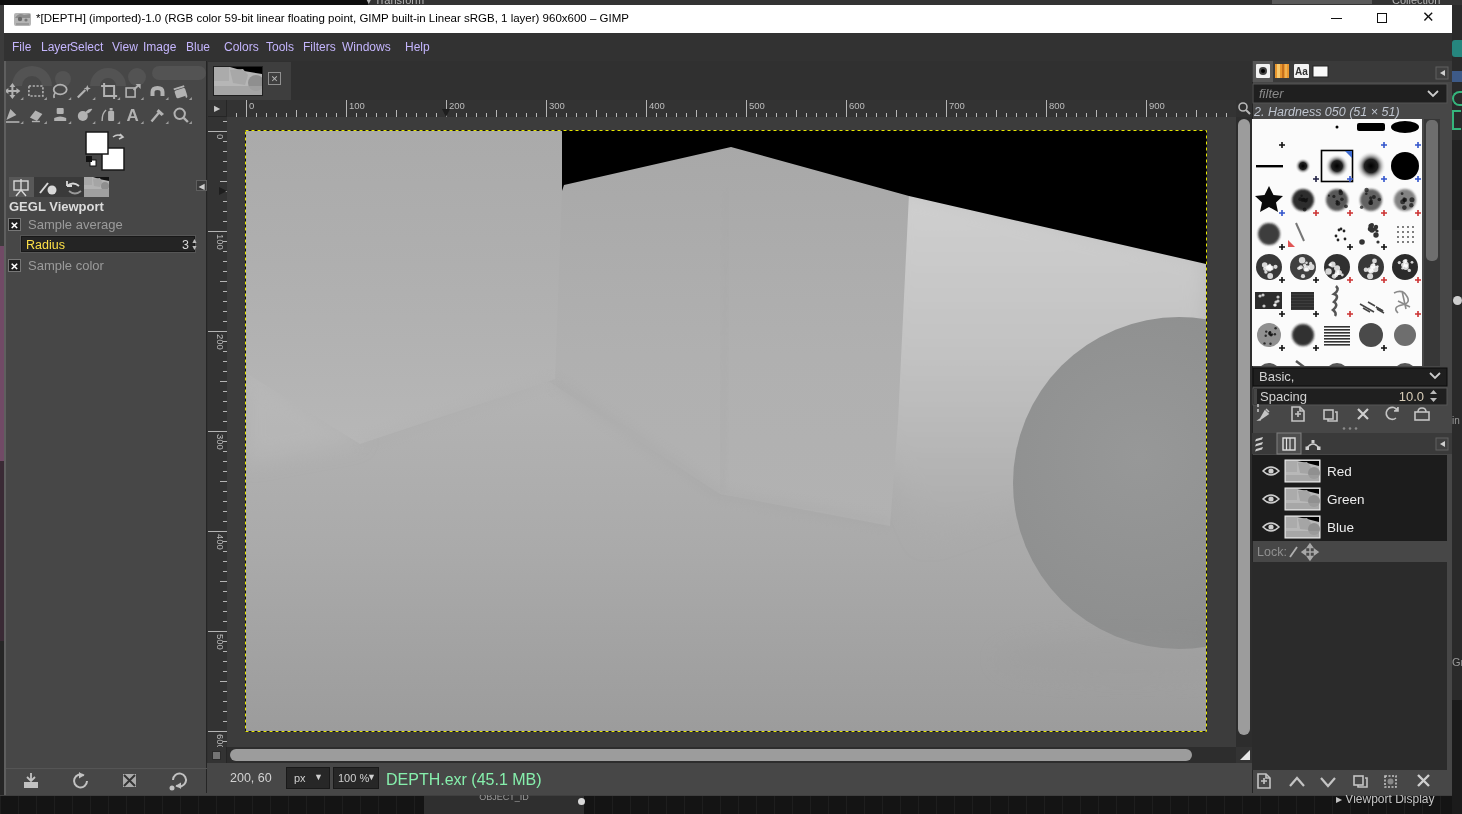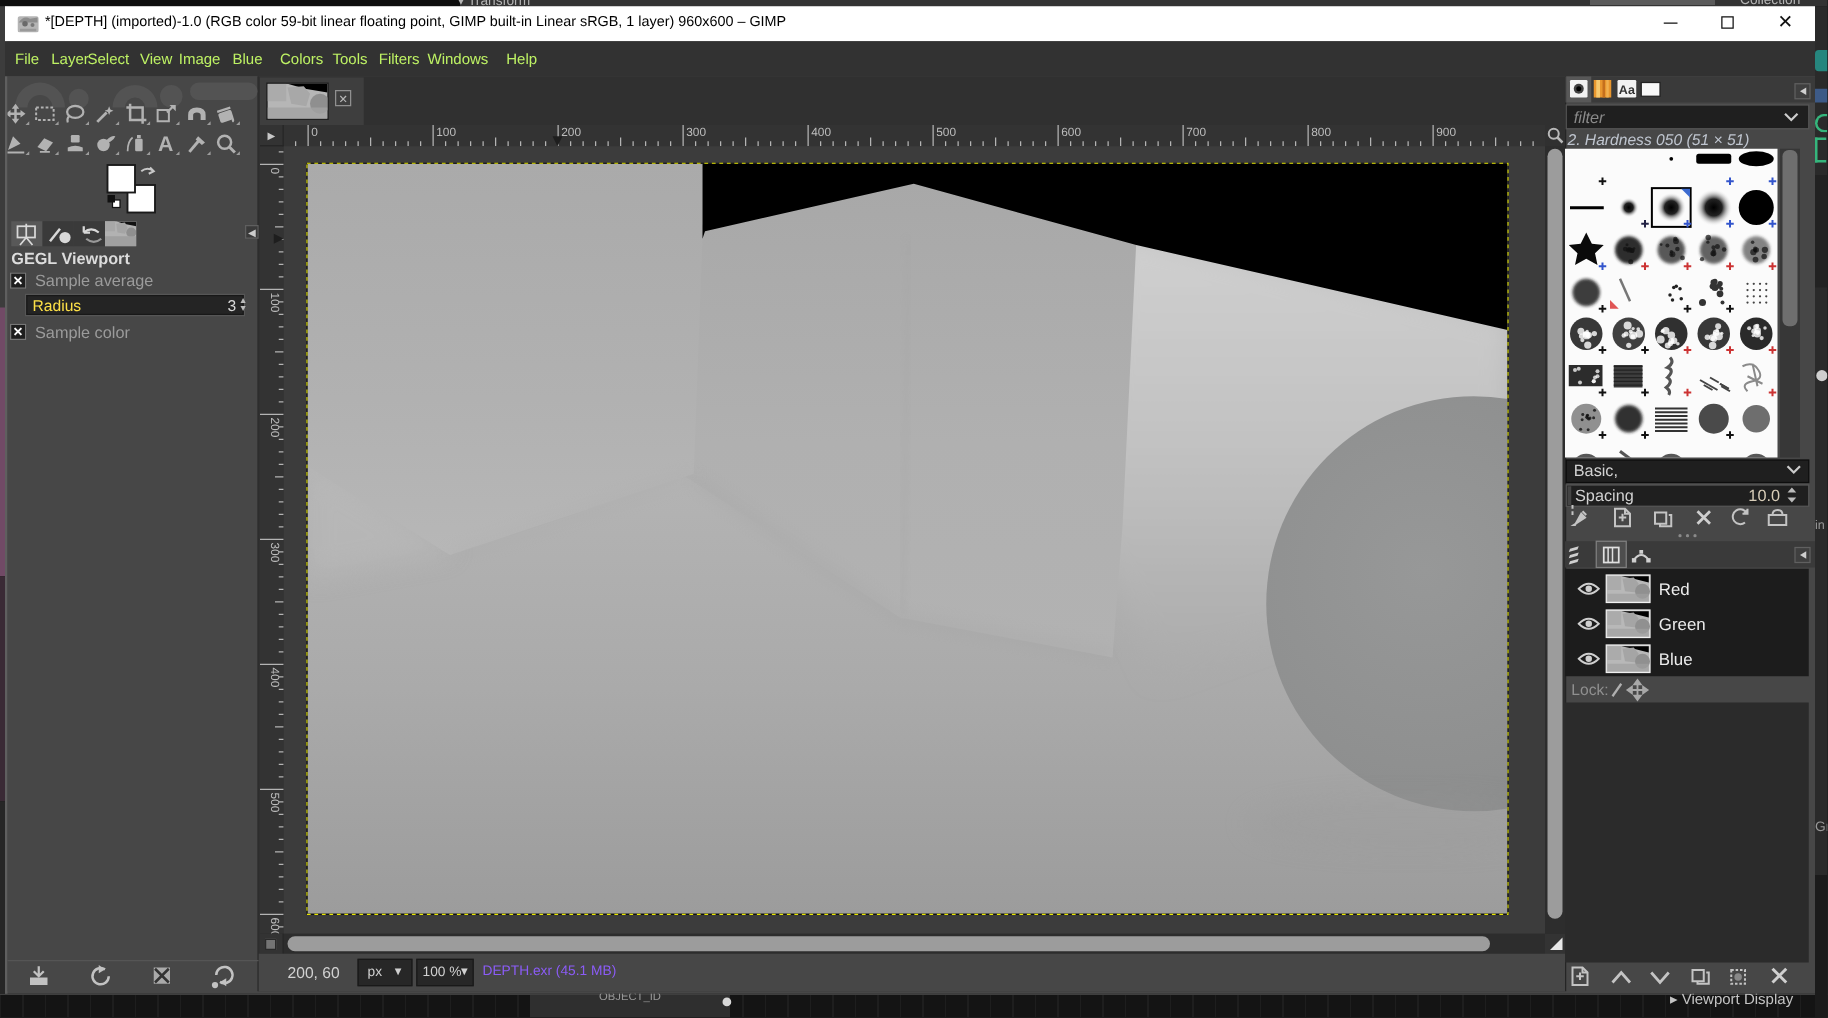--- a/index.html
+++ b/index.html
@@ -47,21 +47,21 @@
       <circle cx="6" cy="8" r="2.2" fill="#6a6a6a"></circle>
       <circle cx="12" cy="9" r="1.6" fill="#787878"></circle>
       <rect x="2" y="12" width="13" height="2" fill="#9a9a9a"></rect>
     </svg></div>
 <div class="abs" style="left:36px;top:12px;font-size:11.5px;color:#000">*[DEPTH] (imported)-1.0 (RGB color 59-bit linear floating point, GIMP built-in Linear sRGB, 1 layer) 960x600 – GIMP</div>
 <div class="abs" style="left:1331px;top:18px;width:11px;height:1px;background:#111"></div>
 <div class="abs" style="left:1377px;top:13px;width:10px;height:10px;border:1px solid #111"></div>
 <div class="abs" style="left:1422px;top:8px;font-size:15px;color:#111;font-weight:300">✕</div>
 
 <div class="abs" style="left:4px;top:33px;width:1448px;height:28px;background:#323232"></div>
-<div class="abs" style="top:40px;left:0;width:1462px;height:18px;color:#bef264;font-size:12px">
+<div class="abs" style="top:40px;left:0;width:1462px;height:18px;color:#c4b5fd;font-size:12px">
 <span class="abs" style="left:12px">File</span>
     <span class="abs" style="left:41px">Layer</span>
     <span class="abs" style="left:70px">Select</span>
     <span class="abs" style="left:112px">View</span>
     <span class="abs" style="left:143px">Image</span>
     <span class="abs" style="left:186px">Blue</span>
     <span class="abs" style="left:224px">Colors</span>
     <span class="abs" style="left:266px">Tools</span>
     <span class="abs" style="left:303px">Filters</span>
     <span class="abs" style="left:342px">Windows</span>
@@ -487,21 +487,21 @@
 <div class="abs" style="left:1240px;top:750px;width:0;height:0;border-left:10px solid transparent;border-bottom:10px solid #e8e8e8"></div>
 
 <div class="abs" style="left:207px;top:763px;width:1045px;height:30px;background:#474747"></div>
 <div class="abs" style="left:230px;top:771px;font-size:12.5px;color:#d2d2d2">200, 60</div>
 <div class="abs" style="left:286px;top:767px;width:44px;height:22px;background:#272727;border:1px solid #191919"></div>
 <div class="abs" style="left:294px;top:772px;font-size:11px;color:#d0d0d0">px</div>
 <div class="abs" style="left:314px;top:772px;font-size:9px;color:#d0d0d0">▼</div>
 <div class="abs" style="left:333px;top:767px;width:46px;height:22px;background:#272727;border:1px solid #191919"></div>
 <div class="abs" style="left:338px;top:772px;font-size:11px;color:#d0d0d0">100 %</div>
 <div class="abs" style="left:367px;top:772px;font-size:9px;color:#d0d0d0">▼</div>
-<div class="abs" style="left:386px;top:771px;font-size:11px;color:#8b5cf6">DEPTH.exr (45.1 MB)</div>
+<div class="abs" style="left:386px;top:771px;font-size:16px;color:#86efac">DEPTH.exr (45.1 MB)</div>
 
 <div class="abs" style="left:1252px;top:61px;width:200px;height:732px;background:#474747;border-left:1px solid #252525"></div>
 <div id="rightpanel" class="abs" style="left:1252px;top:61px;width:200px;height:732px"><svg width="200" height="732" viewBox="0 0 200 732" font-family="Liberation Sans, sans-serif">
       <rect x="0" y="0" width="200" height="21" fill="#3a3a3a"></rect>
       <rect x="1" y="0" width="20" height="21" fill="#585858"></rect>
       <rect x="4" y="3" width="14" height="14" fill="#f2f2f2" rx="1"></rect>
       <circle cx="11" cy="10" r="4" fill="#222" opacity="0.85"></circle>
       <circle cx="11" cy="10" r="2" fill="#000"></circle>
       <rect x="23" y="3" width="14" height="14" fill="#e8962e"></rect>
       <rect x="25" y="3" width="3" height="14" fill="#f7c96e"></rect>

